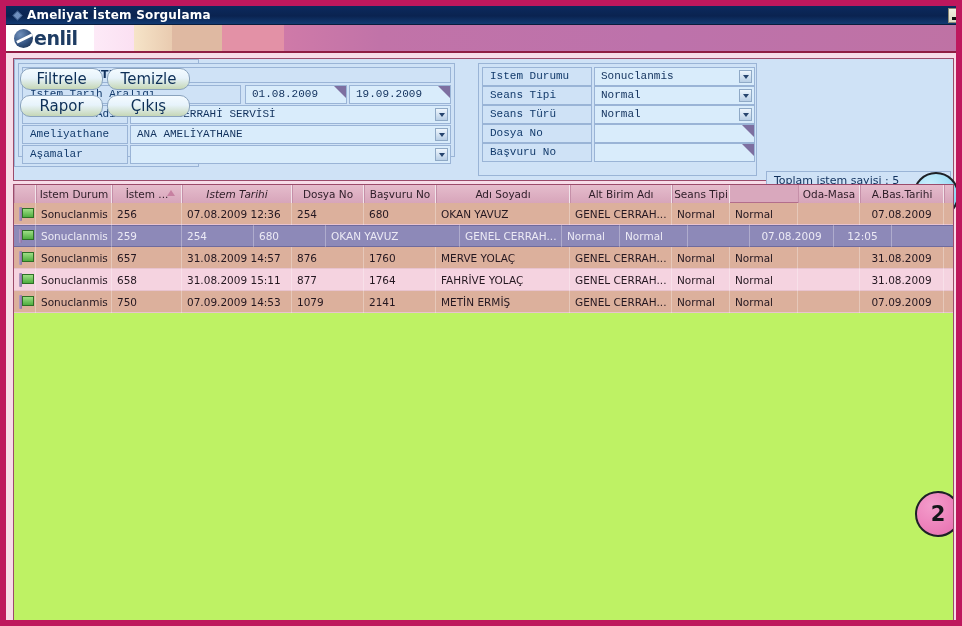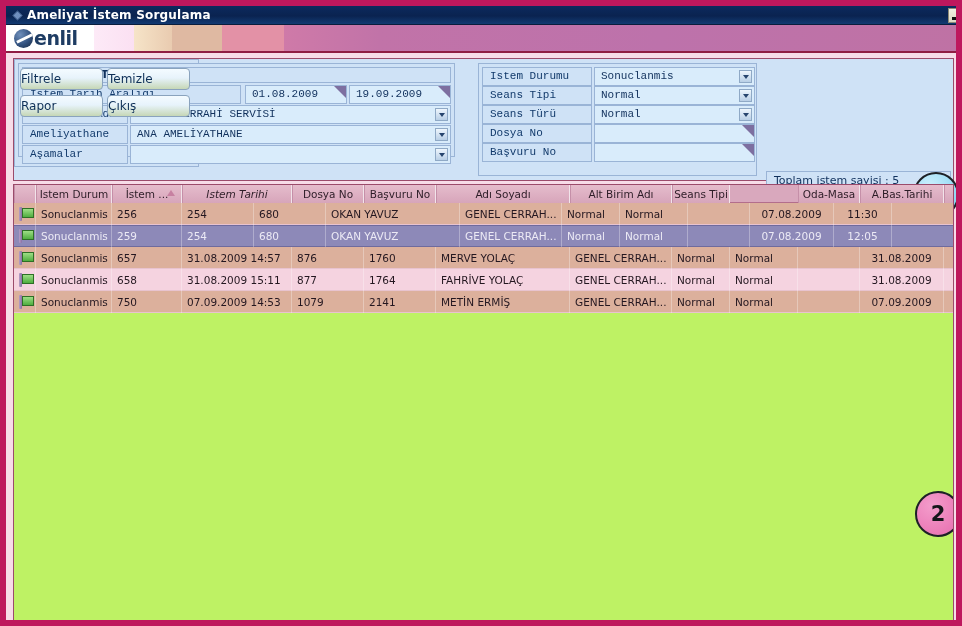--- a/index.html
+++ b/index.html
@@ -150,22 +150,22 @@
     position:absolute; right:0; top:0;
     width:0;height:0;
     border-top:12px solid #7d6fa0;
     border-left:12px solid transparent;
   }
 
   
   .gbtn {
     position:absolute; height:22px;
     background: linear-gradient(180deg,#f4fbff 0%,#e7f3fb 45%,#c6d7b6 100%);
-    border:1px solid #8aa3bd; border-radius:4px;
-    font-size:12px; color:#0d2f57; line-height:20px;
+    border:1px solid #8aa3bd; border-radius:10px;
+    font-size:15px; color:#0d2f57; text-align:center; line-height:20px;
     white-space:nowrap;
   }
   #counter-box {
     position:absolute; left:752px; top:112px; width:185px; height:19px;
     background:#cfe2f6; border:1px solid #9ab4d6;
     font-size:11px; color:#10305c; line-height:17px; padding-left:7px;
     white-space:nowrap; overflow:hidden;
   }
 
   
@@ -418,20 +418,21 @@
           </div>
           <div class="th" style="width: 58px; flex: 0 0 58px;"></div>
         </div>
       <div id="grid-body">
           <div class="grid-row odd" style="top: 18px;">
             <div class="td c flagcell" style="width: 22px; flex: 0 0 22px;">
               <span class="flag"></span>
             </div>
             <div class="td l" style="width: 76px; flex: 0 0 76px;">Sonuclanmis</div>
             <div class="td l" style="width: 70px; flex: 0 0 70px;">256</div>
+            <div class="td l" style="width: 110px; flex: 0 0 110px;">07.08.2009 12:36</div>
             <div class="td l" style="width: 72px; flex: 0 0 72px;">254</div>
             <div class="td l" style="width: 72px; flex: 0 0 72px;">680</div>
             <div class="td l" style="width: 134px; flex: 0 0 134px;">OKAN YAVUZ</div>
             <div class="td l" style="width: 102px; flex: 0 0 102px;">GENEL CERRAH...</div>
             <div class="td l" style="width: 58px; flex: 0 0 58px;">Normal</div>
             <div class="td l" style="width: 68px; flex: 0 0 68px;">Normal</div>
             <div class="td l" style="width: 62px; flex: 0 0 62px;"></div>
             <div class="td c" style="width: 84px; flex: 0 0 84px;">07.08.2009</div>
             <div class="td c" style="width: 58px; flex: 0 0 58px;">11:30</div>
           </div>

